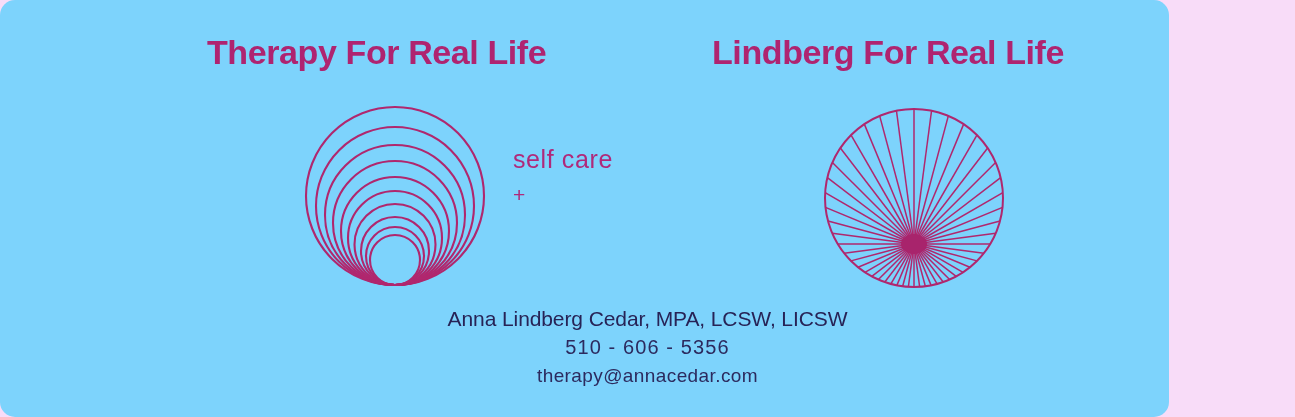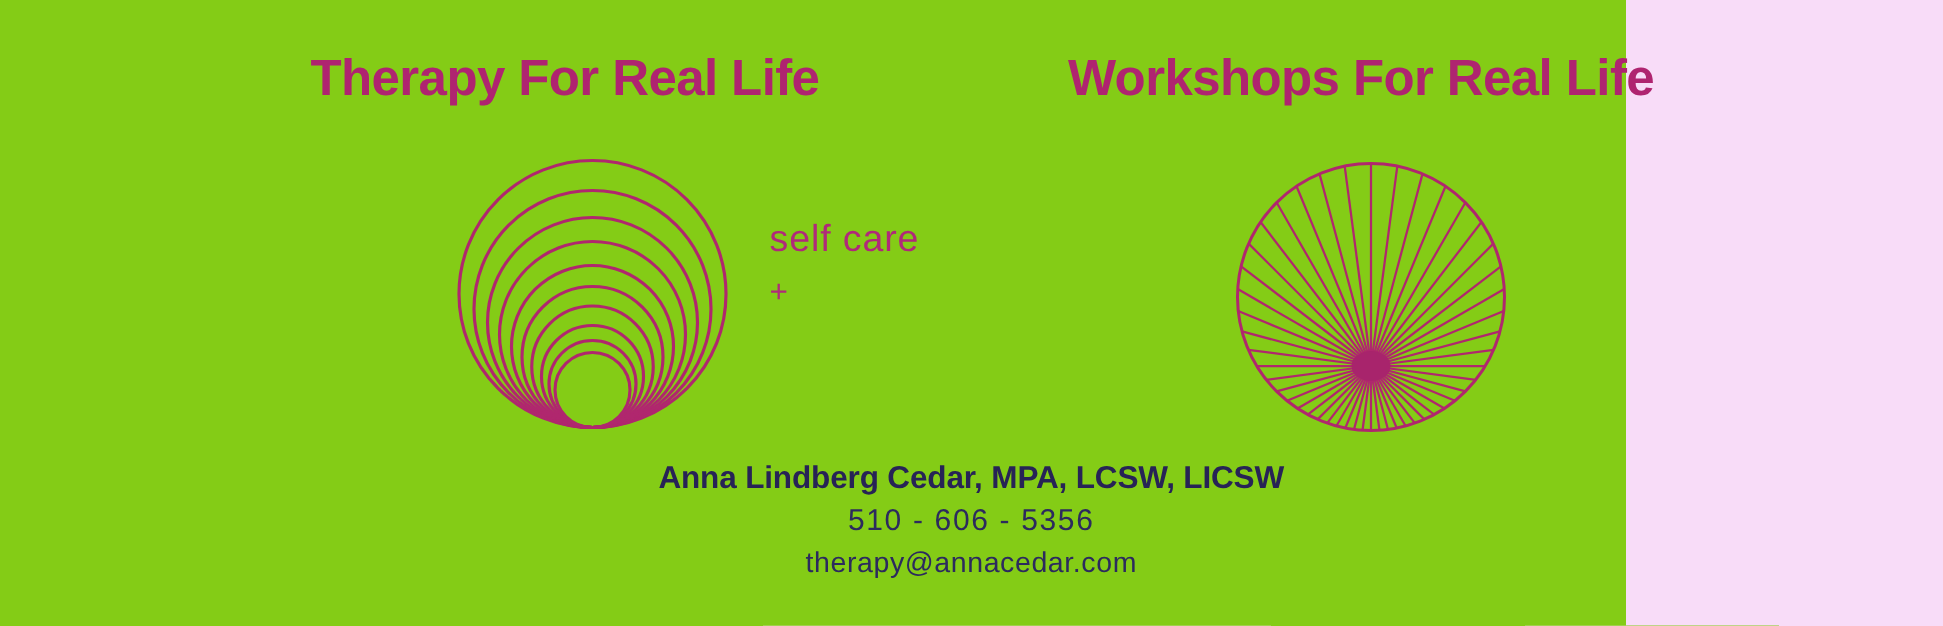--- a/index.html
+++ b/index.html
@@ -9,23 +9,24 @@
   body {
     width: 1295px;
     height: 417px;
     background: #f8dcf8;
     font-family: "Liberation Sans", sans-serif;
     overflow: hidden;
     position: relative;
   }
   #banner {
     position: relative;
-    width: 1084px;
+    width: 1169px;
     height: 417px;
-    background: #84cc16;
+    background: #7dd3fc;
+    border-radius: 15px;
   }
 
   
   .heading {
     position: absolute;
     font-family: "Liberation Sans", sans-serif;
     font-weight: bold;
     font-size: 34px;
     letter-spacing: -0.4px;
     color: #af2470;
@@ -80,21 +81,21 @@
     position: absolute;
     left: 0;
     top: 306px;
     width: 1295px;
     text-align: center;
     color: #272356;
   }
   #contact-name {
     display: block;
     font-family: "Liberation Sans", sans-serif;
-    font-weight: bold;
+    font-weight: normal;
     font-size: 21px;
     letter-spacing: -0.1px;
     line-height: 26px;
     color: #272356;
   }
   #contact-phone {
     display: block;
     font-family: "Liberation Sans", sans-serif;
     font-weight: normal;
     font-size: 20px;
@@ -112,21 +113,21 @@
     color: #2c2a5e;
   }
 </style>
 </head>
 <body>
 
 <div id="banner">
 
   <div class="heading" id="heading-therapy">Therapy For Real Life</div>
 
-  <div class="heading" id="heading-workshops">Workshops For Real Life</div>
+  <div class="heading" id="heading-workshops">Lindberg For Real Life</div>
 
   <div class="mark" id="mark-nested-circles">
     <svg viewBox="0 0 190 186" width="190" height="186">
       <g fill="none" stroke="#b0276e" stroke-width="2.1">
         <circle cx="95" cy="92" r="89"></circle>
         <circle cx="95" cy="102" r="79"></circle>
         <circle cx="95" cy="111" r="70"></circle>
         <circle cx="95" cy="119" r="62"></circle>
         <circle cx="95" cy="127" r="54"></circle>
         <circle cx="95" cy="134" r="47"></circle>

